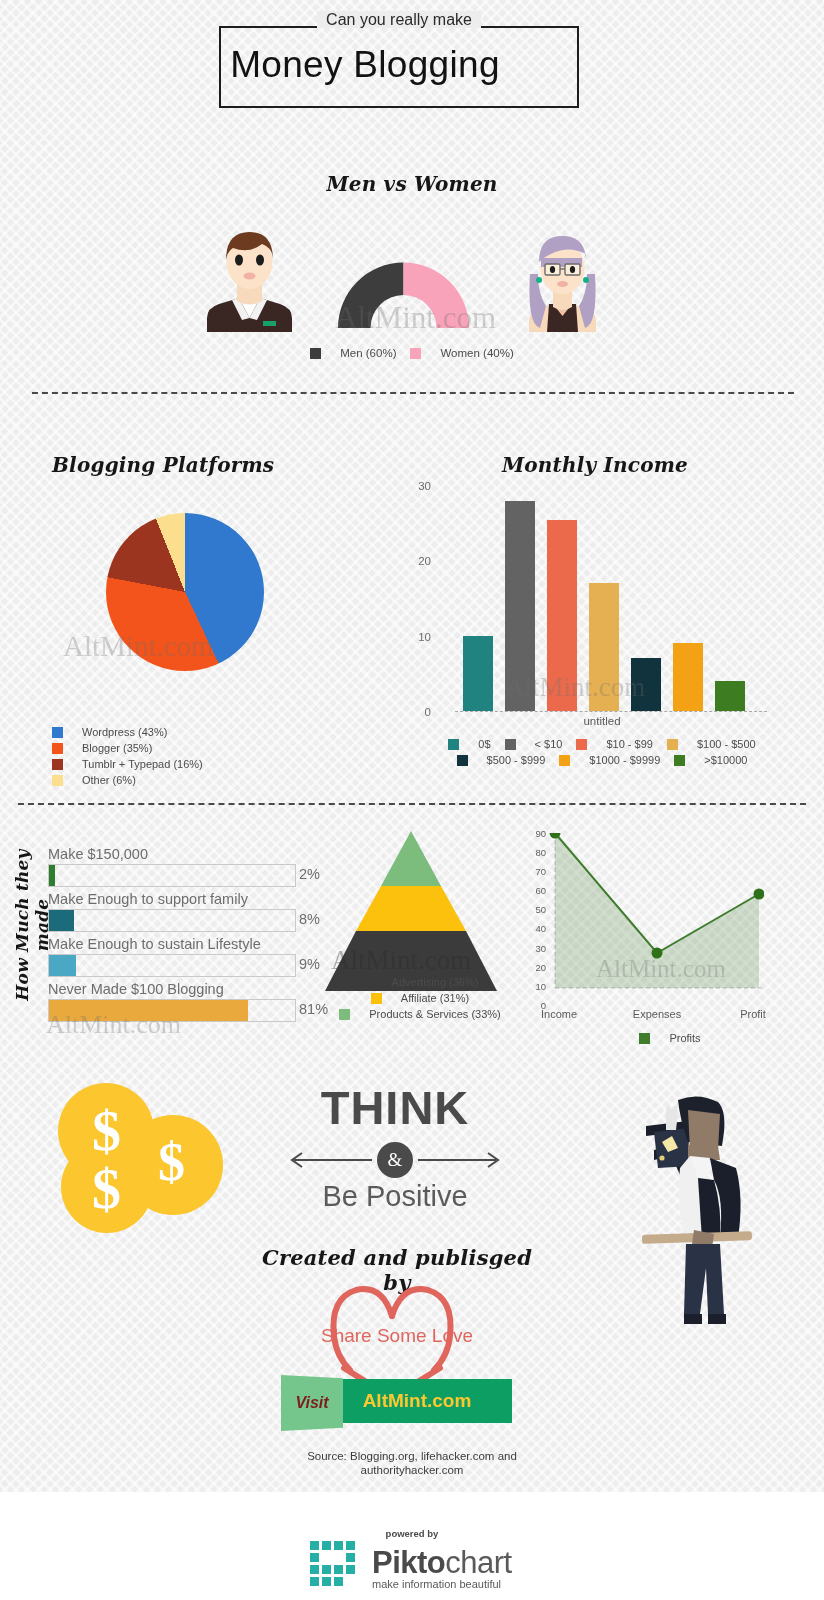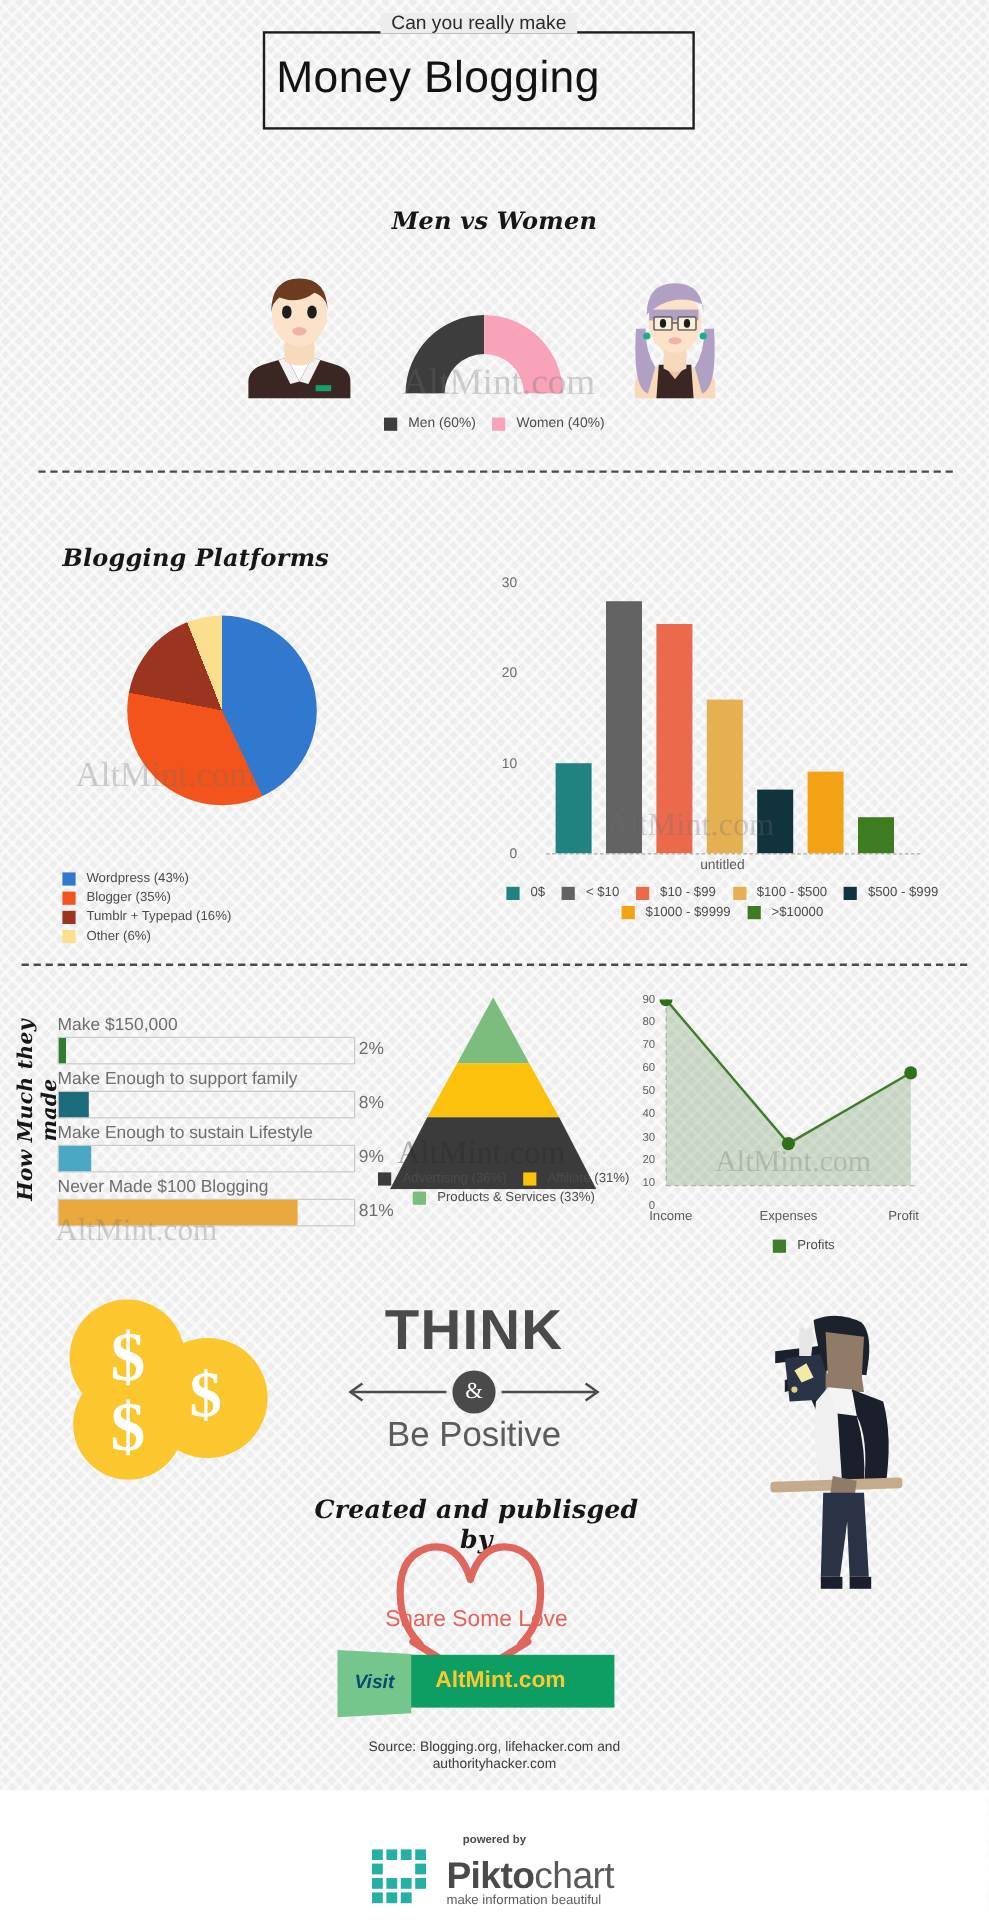--- a/index.html
+++ b/index.html
@@ -54,21 +54,21 @@
   
   .divider {
     position:absolute; height:0; border-top:2px dashed #4a4a4a;
   }
   #div1 { left:32px; top:392px; width:762px; }
   #div2 { left:18px; top:803px; width:788px; }
 
   
   .donut-wrap { position:absolute; left:335px; top:258px; width:137px; height:70px; }
   .legend { position:absolute; display:flex; flex-wrap:wrap; justify-content:center; gap:4px 14px; }
-  .lg-item { display:flex; align-items:center; gap:9px; font-size:11.5px; color:#4c4c4c; white-space:nowrap; }
+  .lg-item { display:flex; align-items:center; gap:19px; font-size:11.5px; color:#4c4c4c; white-space:nowrap; }
   .sw { width:11px; height:11px; flex:0 0 11px; }
   #lg-mvw { left:262px; top:347px; width:300px; }
 
   .person { position:absolute; }
   
   #man { left:201px; top:222px; width:97px; height:110px; }
   
   #woman { left:520px; top:228px; width:85px; height:104px; }
 
   
@@ -168,25 +168,25 @@
   .magician { position:absolute; left:632px; top:1088px; width:130px; height:240px; }
 
   
   .h-created {
     position:absolute; left:262px; top:1245px; width:270px;
     text-align:center; font-size:21px;
   }
   .heart-svg { position:absolute; left:322px; top:1280px; width:140px; height:120px; }
   .share-love {
     position:absolute; left:262px; top:1325px; width:270px;
-    text-align:center; font-size:19px; color:#e0655c;margin-top:14px;
+    text-align:center; font-size:19px; color:#e0655c;
   }
   .visit-tag {
     position:absolute; left:281px; top:1375px; width:62px; height:56px;
-    background:#74c68c; color:#0c4a6e; font-size:16px; font-weight:bold;
+    background:#74c68c; color:#7f1d1d; font-size:16px; font-weight:bold;
     font-style:italic; text-align:center; line-height:56px;
     clip-path:polygon(0 0, 100% 6%, 100% 94%, 0 100%);
   }
   .visit-banner {
     position:absolute; left:288px; top:1379px; width:224px; height:44px;
     background:#0d9e63;
   }
   .visit-banner span {
     display:block; text-align:center; line-height:44px;
     color:#fdc82f; font-size:19px; font-weight:bold; padding-left:34px;
@@ -298,20 +298,21 @@
     <div class="lg-item">
       <span class="sw" style="background:#9c3520"></span>
       <span>Tumblr + Typepad (16%)</span>
     </div>
     <div class="lg-item">
       <span class="sw" style="background:#fbdf8e"></span>
       <span>Other (6%)</span>
     </div>
   </div>
 
+  <div class="h-inc script">Monthly Income</div>
 
   <div class="bar-plot">
     <div class="bar-ylab" style="top:0%">30</div>
     <div class="bar-ylab" style="top:33.3%">20</div>
     <div class="bar-ylab" style="top:66.6%">10</div>
     <div class="bar-ylab" style="top:100%">0</div>
     <div class="bar-base"></div>
     <div class="bar" style="left:26px;  height:75px;  background:#218380"></div>
     <div class="bar" style="left:68px;  height:210px; background:#636363"></div>
     <div class="bar" style="left:110px; height:191px; background:#ec6a4c"></div>

